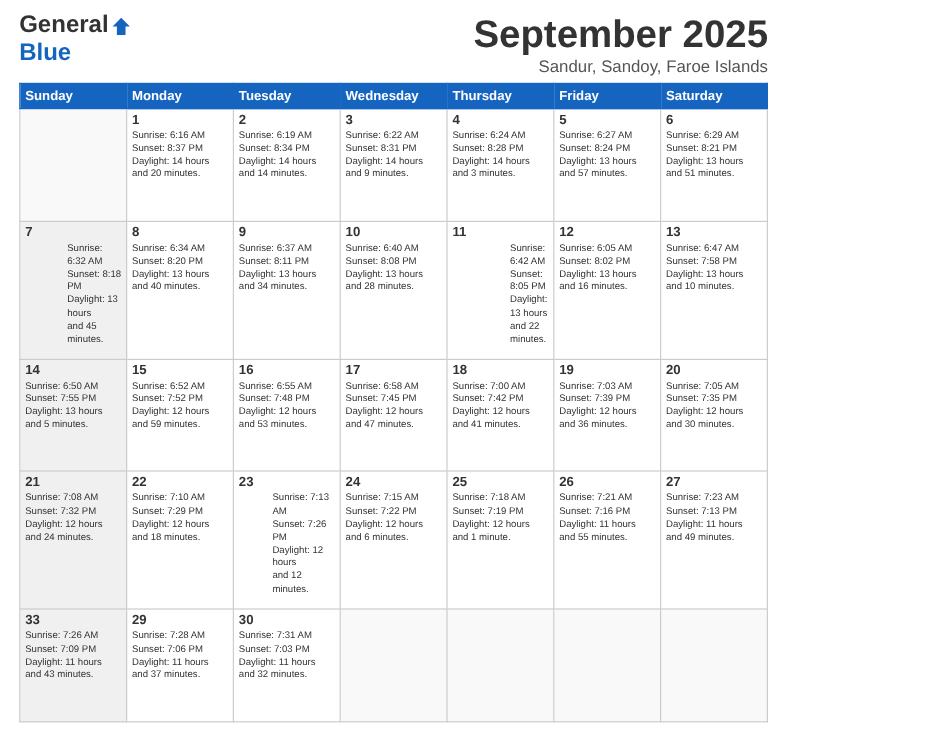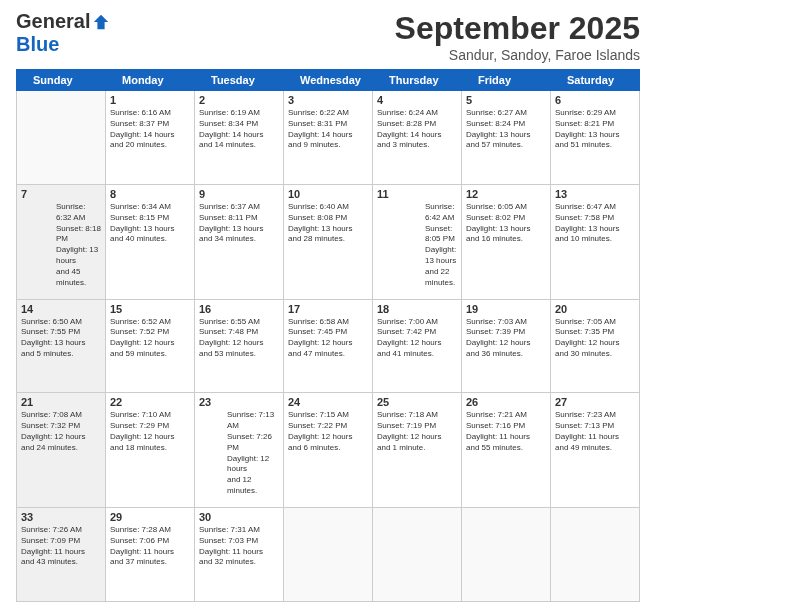--- a/index.html
+++ b/index.html
@@ -58,21 +58,21 @@
       flex: 1;
       border-collapse: collapse;
       width: 100%;
       table-layout: fixed;
     }
     .calendar thead tr th {
       background: #1565c0;
       color: #fff;
       font-size: 11px;
       font-weight: bold;
-      padding: 4px 16px;
+      padding: 4px 4px;
       text-align: left;
       border: 1px solid #1565c0;
     }
     .calendar tbody tr td {
       border: 1px solid #ccc;
       vertical-align: top;
       padding: 3px 4px;
       font-size: 8.5px;
       color: #333;
       height: 88px;
@@ -179,21 +179,21 @@
           <td class="shaded">
             <span class="day-number">7</span>
             <div class="day-info" style="white-space: pre-line; margin-left: 35px;">Sunrise: 6:32 AM
 Sunset: 8:18 PM
 Daylight: 13 hours
 and 45 minutes.</div>
           </td>
           <td>
             <span class="day-number">8</span>
             <div class="day-info" style="white-space: pre-line;">Sunrise: 6:34 AM
-Sunset: 8:15 PM
+Sunset: 8:20 PM
 Daylight: 13 hours
 and 40 minutes.</div>
           </td>
           <td>
             <span class="day-number">9</span>
             <div class="day-info" style="white-space: pre-line;">Sunrise: 6:37 AM
 Sunset: 8:11 PM
 Daylight: 13 hours
 and 34 minutes.</div>
           </td>

